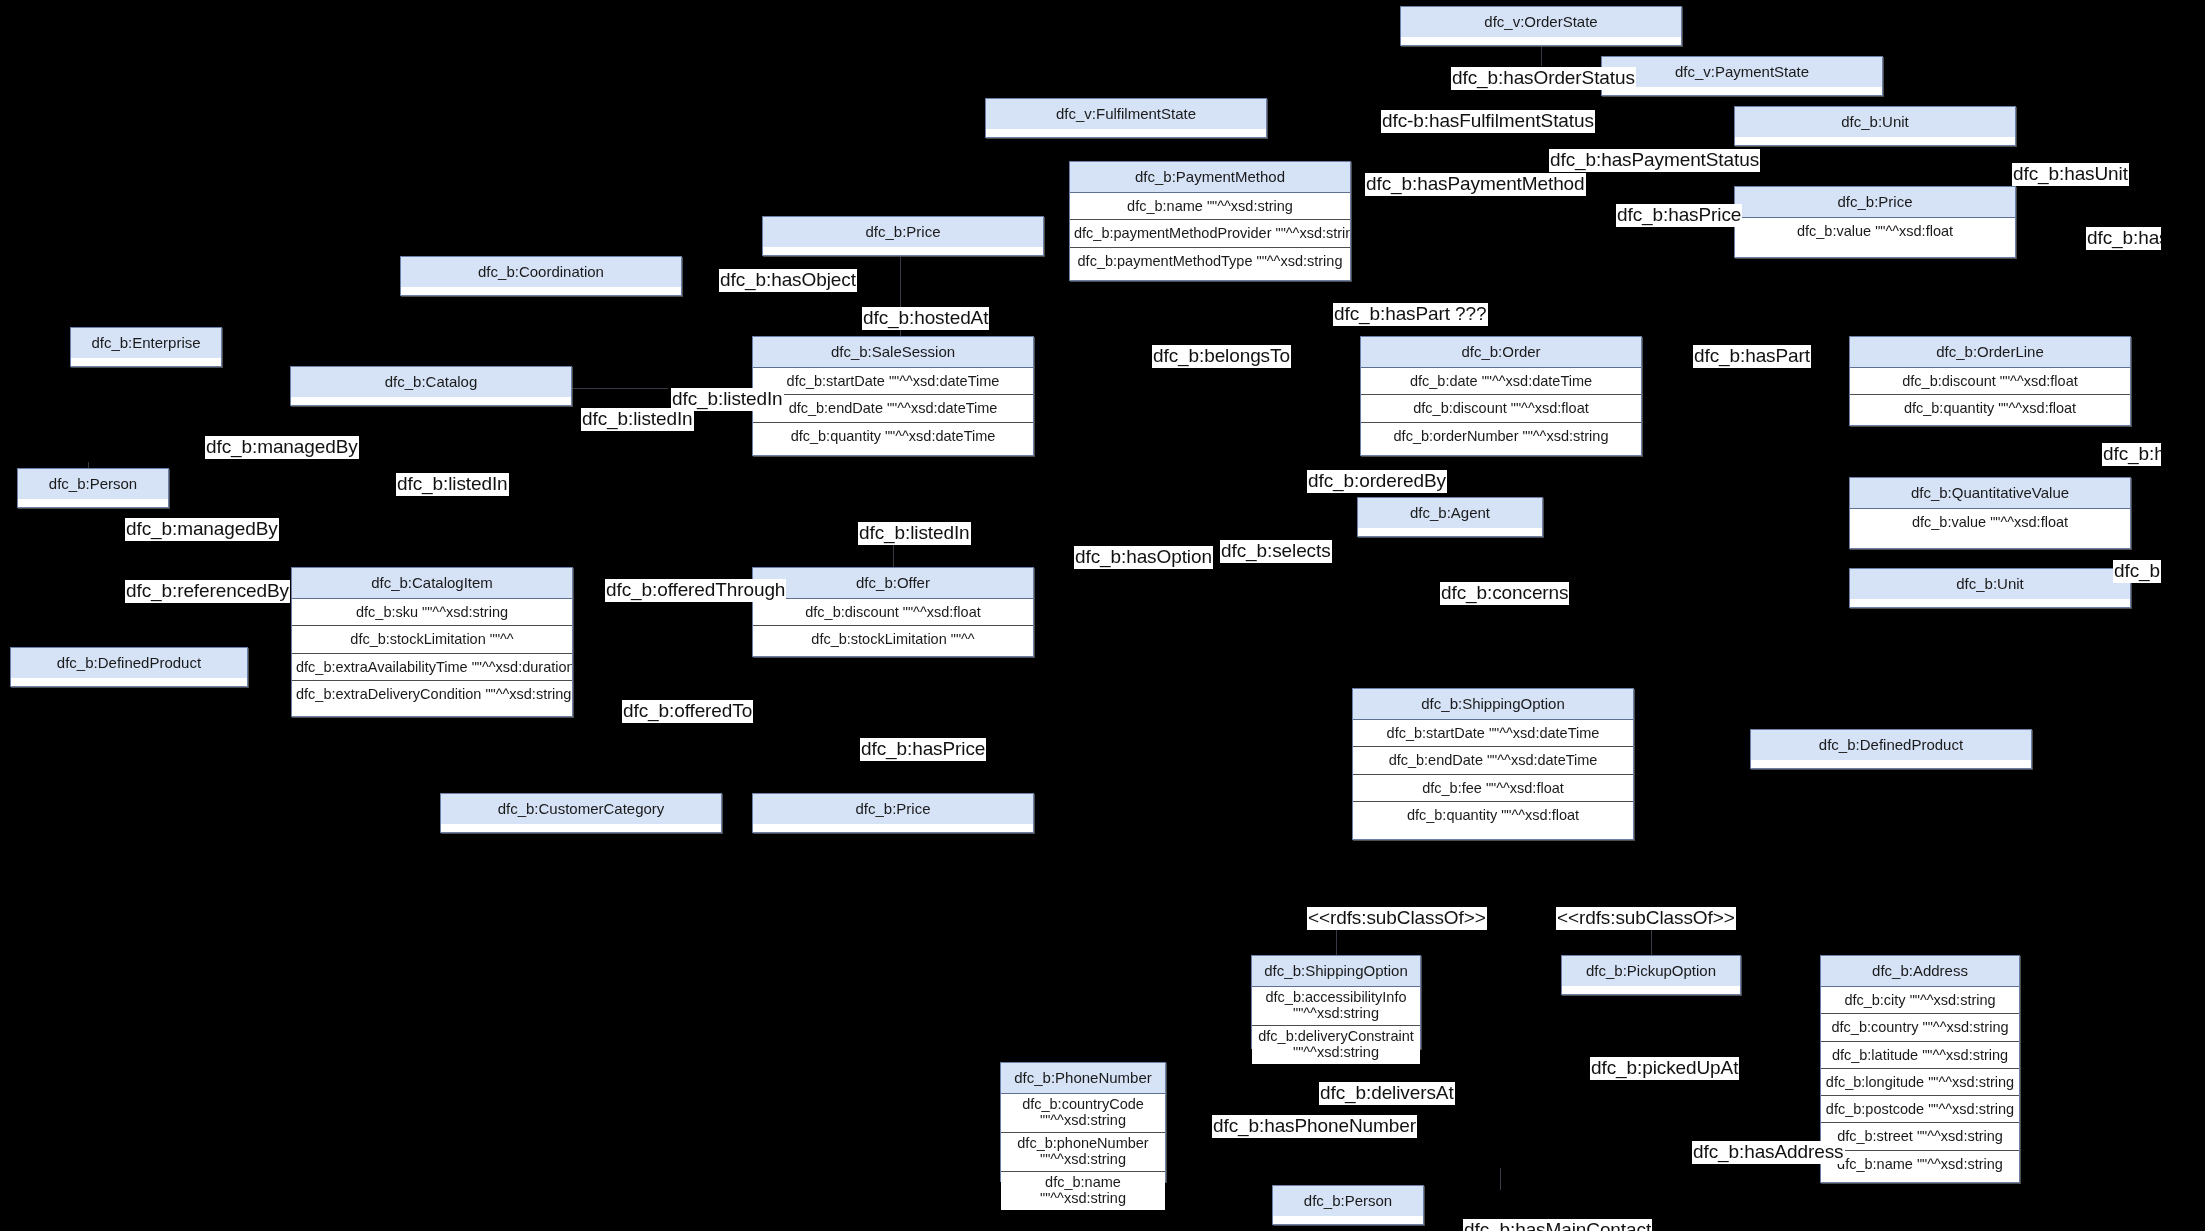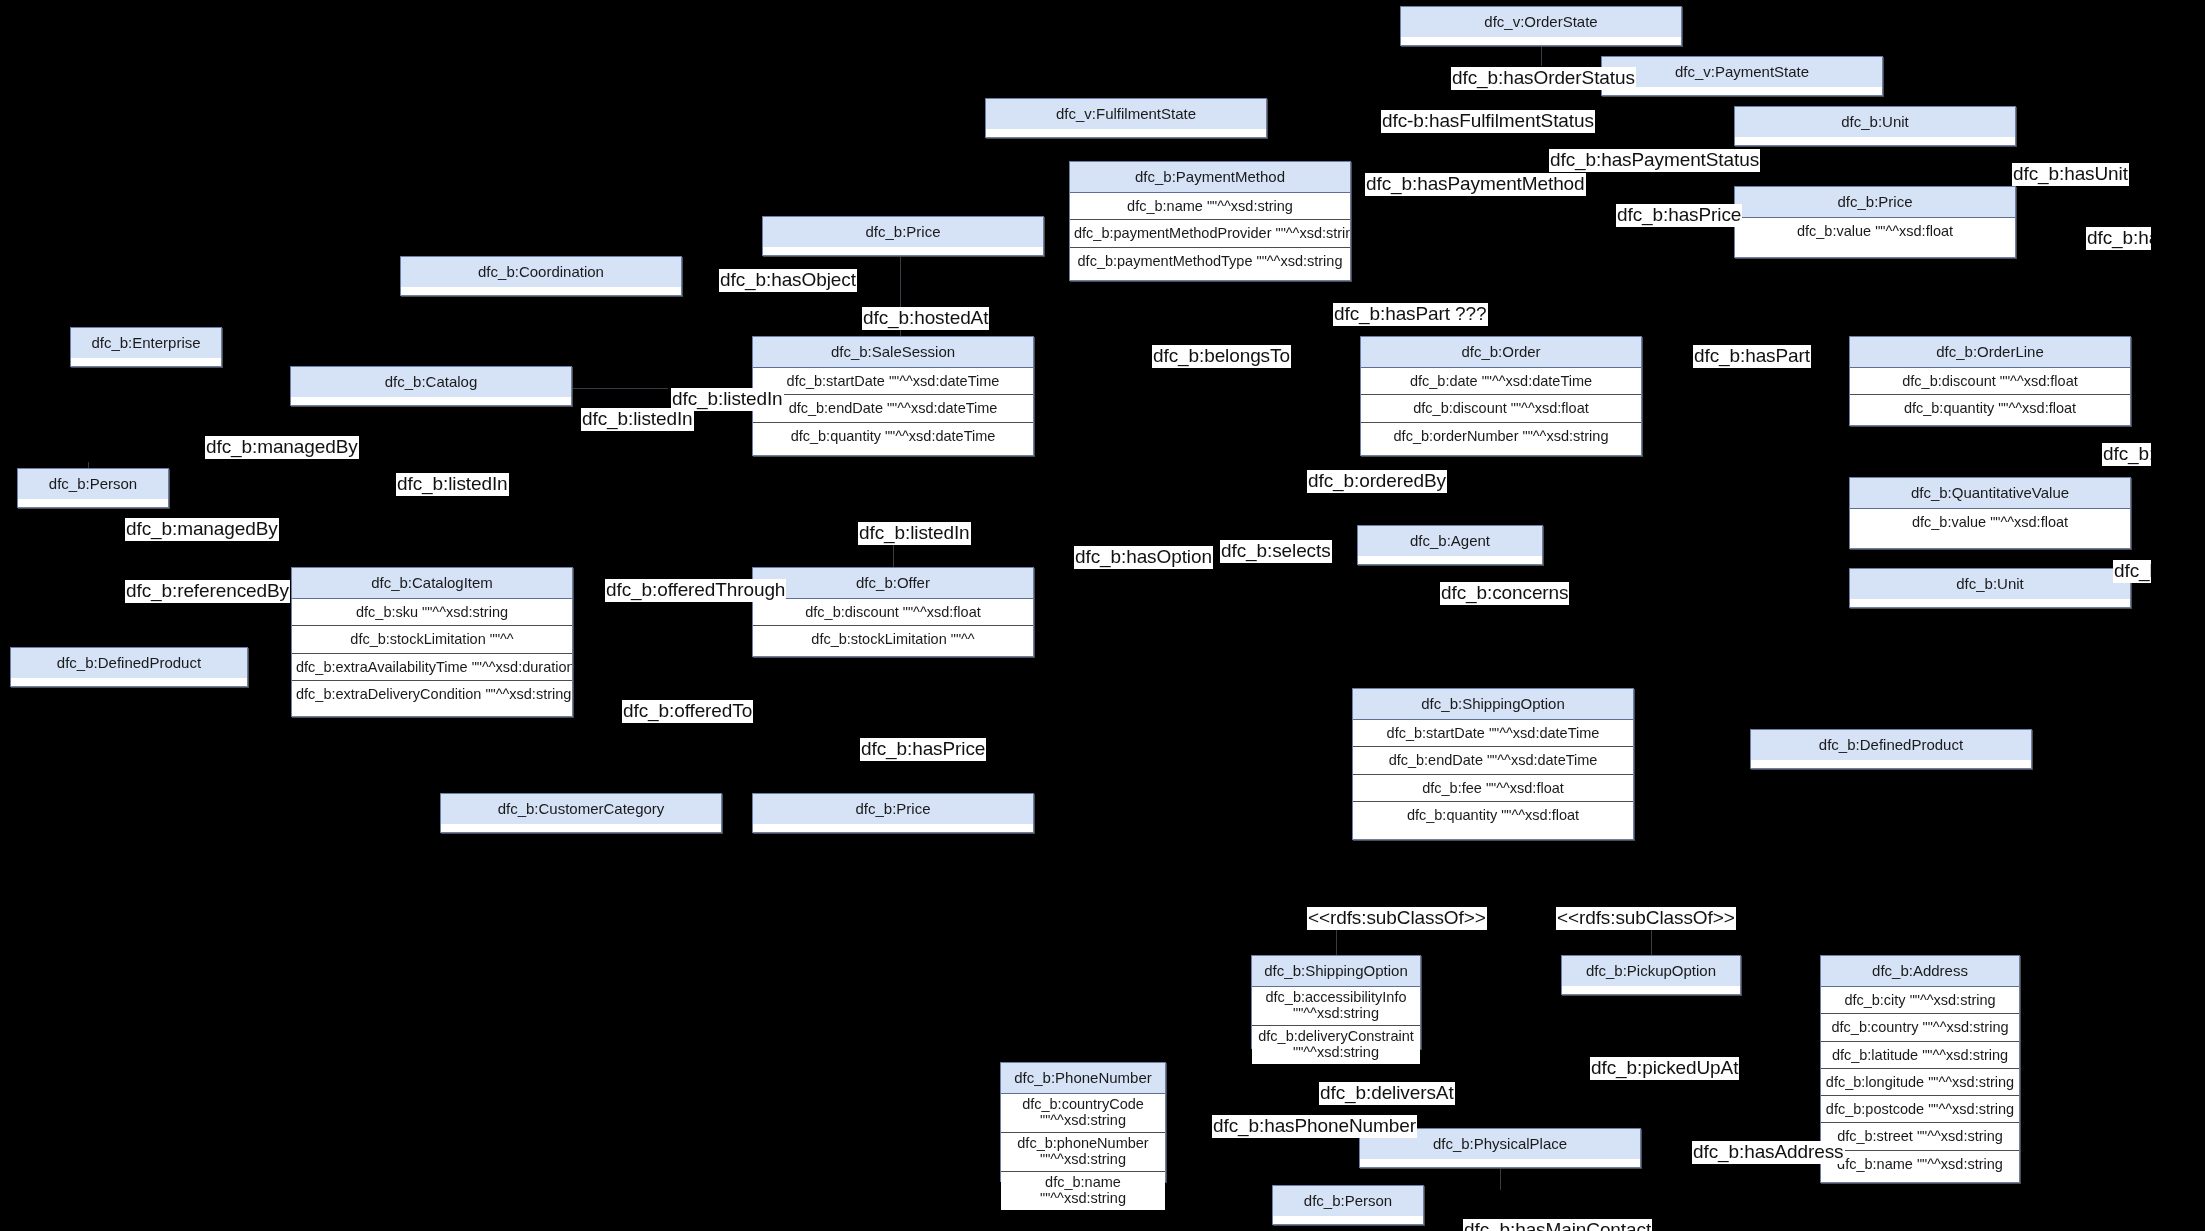--- a/index.html
+++ b/index.html
@@ -7,20 +7,21 @@
     padding: 0;
     background: #000000;
   }
   #canvas {
     position: relative;
     width: 2151px;
     height: 1231px;
     background: #000000;
     overflow: hidden;
     font-family: "Liberation Sans", sans-serif;
+    padding-left: 10px;
   }
   
   .uml {
     position: absolute;
     box-sizing: border-box;
     border: 1px solid #6b7fa8;
     background: #ffffff;
     box-shadow: 1px 1px 0 rgba(90,90,90,0.85);
   }
   .uml .title {
@@ -141,21 +142,21 @@
     <div class="uml simple" style="left: 290px; top: 366px; width: 282px; height: 40px;">
       <div class="title">dfc_b:Catalog</div>
     </div>
     <div class="uml simple" style="left: 17px; top: 468px; width: 152px; height: 40px;">
       <div class="title">dfc_b:Person</div>
     </div>
     <div class="uml" style="left: 1849px; top: 477px; width: 282px; height: 72px;">
       <div class="title">dfc_b:QuantitativeValue</div>
       <div class="attr">dfc_b:value ""^^xsd:float</div>
     </div>
-    <div class="uml simple" style="left: 1357px; top: 497px; width: 186px; height: 40px; margin-top: 28px;">
+    <div class="uml simple" style="left: 1357px; top: 497px; width: 186px; height: 40px;">
       <div class="title">dfc_b:Agent</div>
     </div>
     <div class="uml" style="left: 291px; top: 567px; width: 282px; height: 150px;">
       <div class="title">dfc_b:CatalogItem</div>
       <div class="attr">dfc_b:sku ""^^xsd:string</div>
       <div class="attr">dfc_b:stockLimitation ""^^</div>
       <div class="attr">dfc_b:extraAvailabilityTime ""^^xsd:duration</div>
       <div class="attr">dfc_b:extraDeliveryCondition ""^^xsd:string</div>
     </div>
     <div class="uml" style="left: 752px; top: 567px; width: 282px; height: 90px;">
@@ -201,23 +202,20 @@
       <div class="attr">dfc_b:longitude ""^^xsd:string</div>
       <div class="attr">dfc_b:postcode ""^^xsd:string</div>
       <div class="attr">dfc_b:street ""^^xsd:string</div>
       <div class="attr">dfc_b:name ""^^xsd:string</div>
     </div>
     <div class="uml" style="left: 1000px; top: 1062px; width: 166px; height: 120px;">
       <div class="title">dfc_b:PhoneNumber</div>
       <div class="attr wrap">dfc_b:countryCode ""^^xsd:string</div>
       <div class="attr wrap">dfc_b:phoneNumber ""^^xsd:string</div>
       <div class="attr wrap">dfc_b:name ""^^xsd:string</div>
-    </div>
-    <div class="uml simple" style="left: 1359px; top: 1128px; width: 282px; height: 40px;">
-      <div class="title">dfc_b:PhysicalPlace</div>
     </div>
     <div class="uml simple" style="left: 1272px; top: 1185px; width: 152px; height: 40px;">
       <div class="title">dfc_b:Person</div>
     </div>
     <div class="elabel" style="left: 1451px; top: 67px;">dfc_b:hasOrderStatus</div>
     <div class="elabel" style="left: 1381px; top: 110px;">dfc-b:hasFulfilmentStatus</div>
     <div class="elabel" style="left: 1549px; top: 149px;">dfc_b:hasPaymentStatus</div>
     <div class="elabel" style="left: 2012px; top: 163px;">dfc_b:hasUnit</div>
     <div class="elabel" style="left: 1365px; top: 173px;">dfc_b:hasPaymentMethod</div>
     <div class="elabel" style="left: 1616px; top: 204px;">dfc_b:hasPrice</div>

